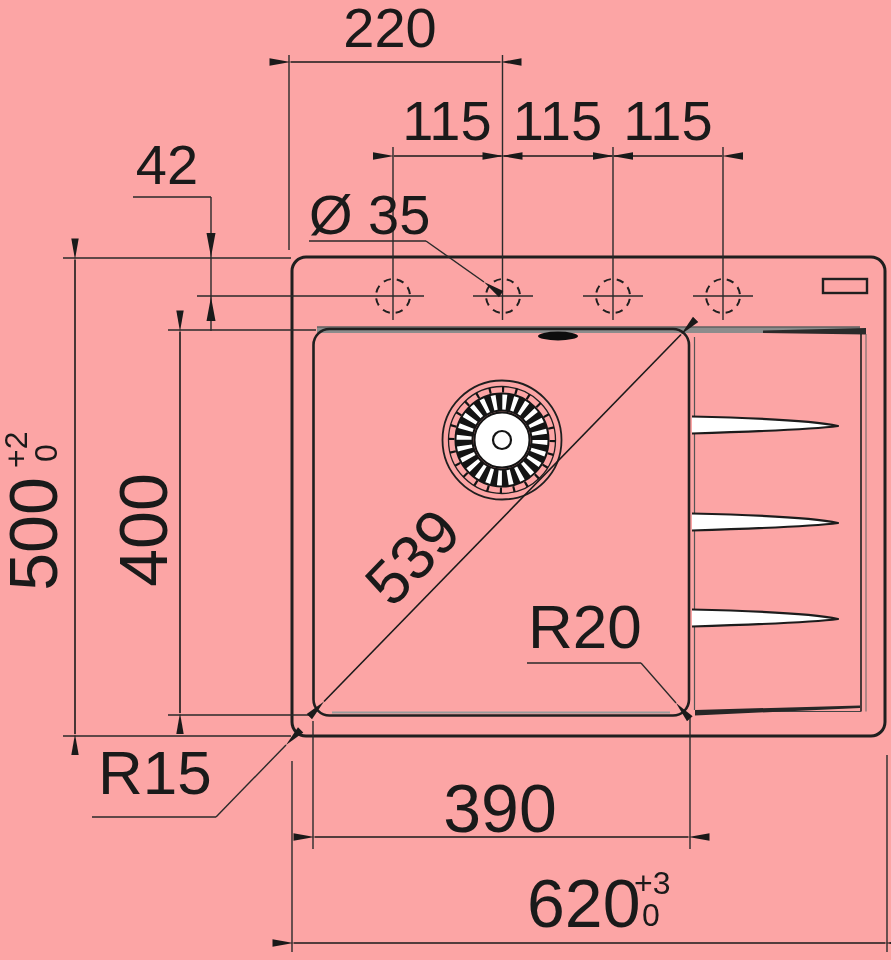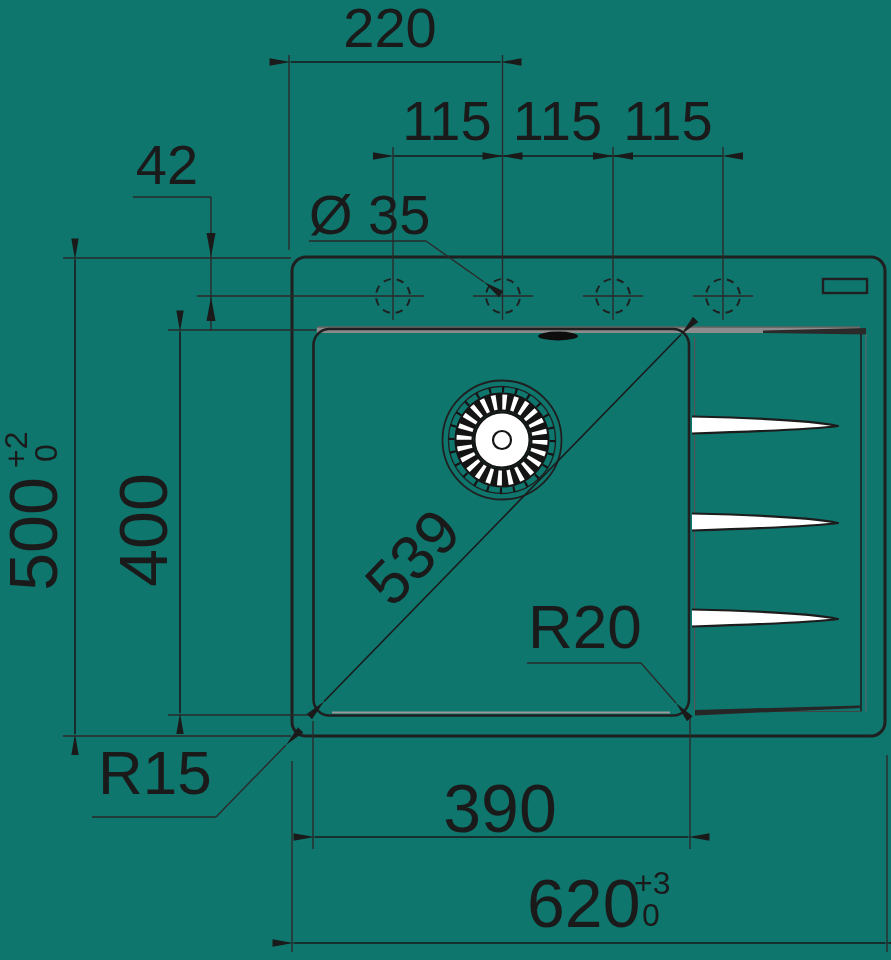--- a/index.html
+++ b/index.html
@@ -1,16 +1,16 @@
 <!DOCTYPE html>
 <html><head>
 <meta charset="utf-8">
 <style>
   html,body{margin:0;padding:0;background:#ffffff;}
-  .stage{width:891px;height:960px;background:#0f766e;position:relative;overflow:hidden;}
+  .stage{width:891px;height:960px;background:#fca5a5;position:relative;overflow:hidden;}
   svg{display:block;}
   text{font-family:"Liberation Sans","DejaVu Sans",sans-serif;fill:#1a1a1a;}
   .t56{font-size:56px;}
   .t62{font-size:62px;}
   .t68{font-size:68px;}
   .t32{font-size:32px;}
   .thin{stroke:#2a2a2a;stroke-width:1.4;fill:none;}
   .dim{stroke:#1a1a1a;stroke-width:1.6;fill:none;}
   .outline{stroke:#1f1f1f;fill:none;}
 </style>

